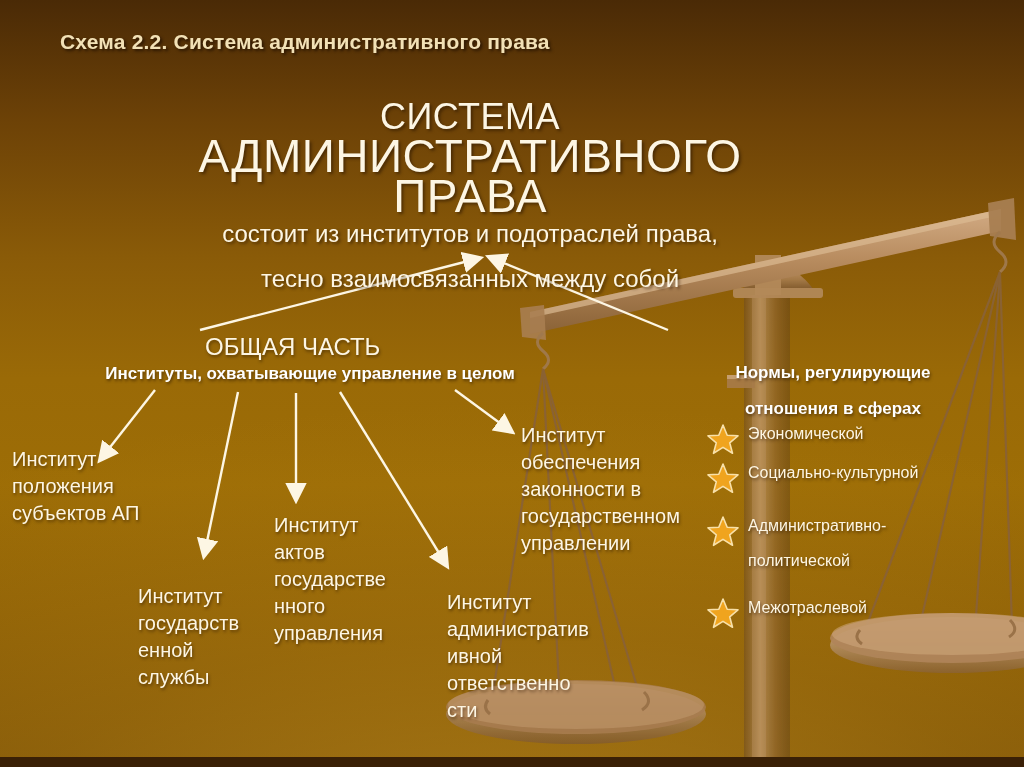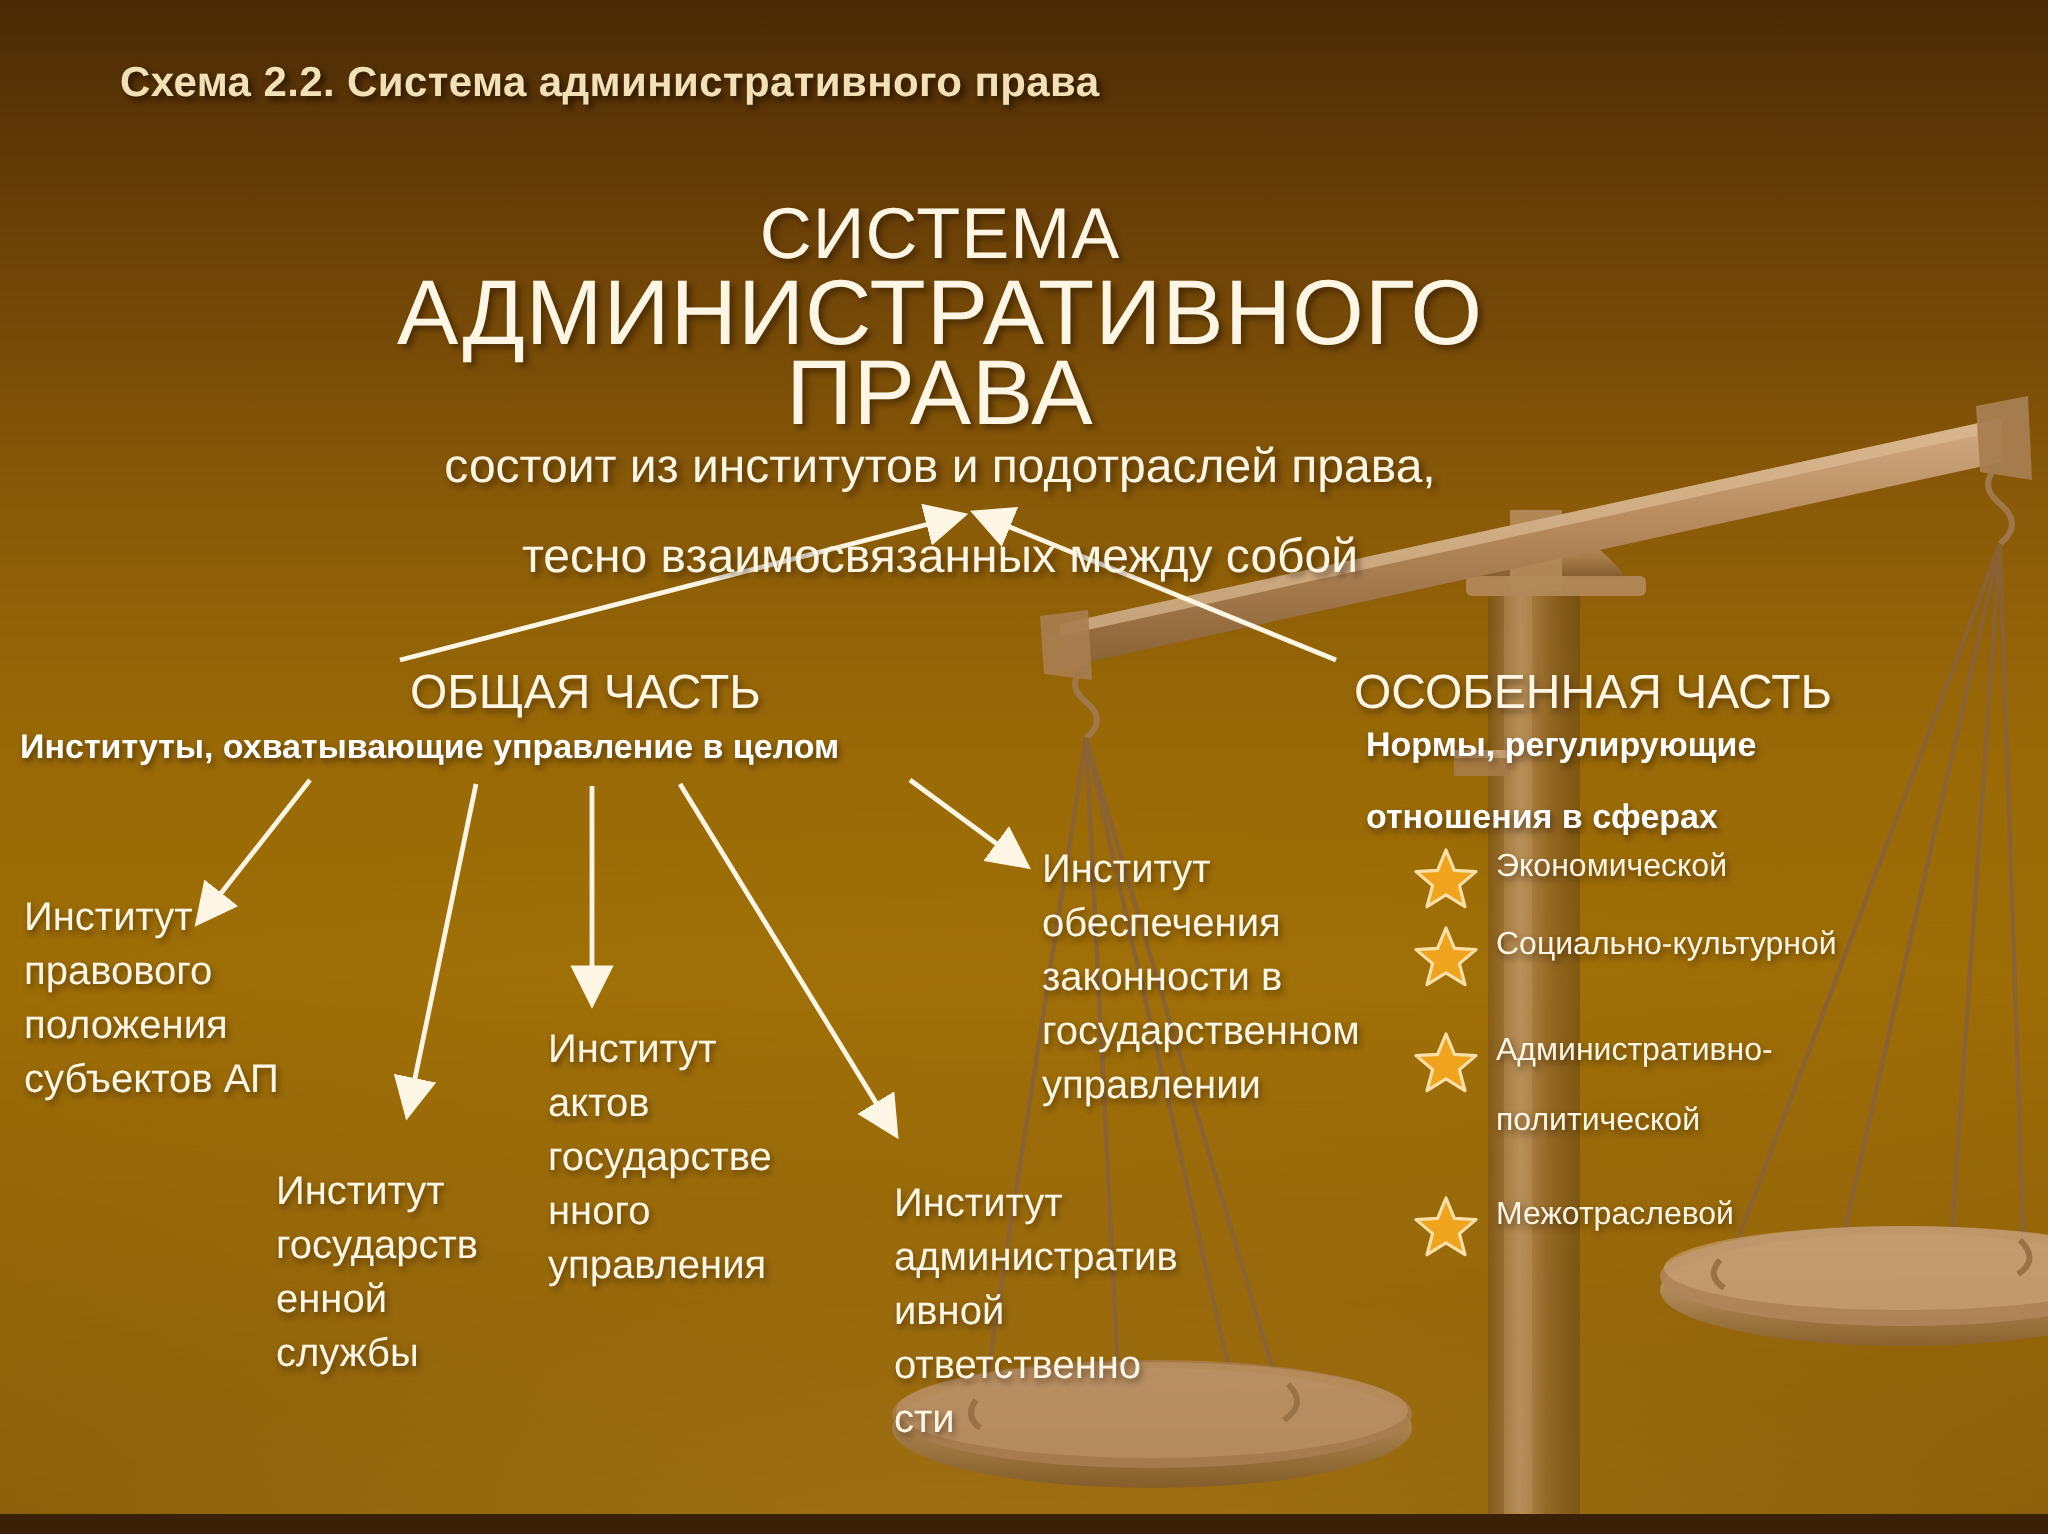--- a/index.html
+++ b/index.html
@@ -38,20 +38,21 @@
   .subtitle{font-size:24px;line-height:31px;margin-top:2px;color:#fdf6e4;}
 
   .branch-head{
     position:absolute;color:#fdf6e4;font-size:24px;line-height:25px;
     text-shadow:1px 2px 3px rgba(40,20,0,.5);
     text-align:center;
   }
   .branch-sub{
     position:absolute;color:#ffffff;font-size:17px;line-height:21px;font-weight:bold;
     text-shadow:1px 2px 3px rgba(40,20,0,.55);
+    text-align:center;
   }
 
   .leaf{
     position:absolute;color:#fdf6e4;font-size:20px;line-height:27px;
     text-shadow:1px 2px 3px rgba(40,20,0,.5);
   }
 
   .bullets{position:absolute;left:706px;top:420px;width:330px;}
   .bullet-row{display:flex;align-items:flex-start;margin-bottom:4px;}
   .star{flex:0 0 auto;width:34px;height:32px;margin-right:8px;margin-top:3px;}
@@ -168,27 +169,25 @@
   <div class="title-block">
     <div class="title-l1">СИСТЕМА</div>
     <div class="title-l2">АДМИНИСТРАТИВНОГО ПРАВА</div>
     <div class="subtitle">состоит из институтов и подотраслей права,</div>
     <div class="subtitle" style="margin-top:14px">тесно взаимосвязанных между собой</div>
   </div>
 
   <div class="branch-head" style="left:205px;top:334px;">ОБЩАЯ ЧАСТЬ</div>
   <div class="branch-sub" style="left:10px;top:363px;width:600px;">Институты, охватывающие управление в целом</div>
 
-  <div class="branch-head" style="left:677px;top:334px;">ОСОБЕННАЯ ЧАСТЬ</div>
   <div class="branch-sub" style="left:683px;top:362px;width:300px;">Нормы, регулирующие</div>
   <div class="branch-sub" style="left:683px;top:398px;width:300px;">отношения в сферах</div>
 
   <div class="leaf" style="left:12px;top:446px;width:180px;">
     <div>Институт</div>
-    <div>правового</div>
     <div>положения</div>
     <div>субъектов АП</div>
   </div>
 
   <div class="leaf" style="left:138px;top:583px;width:150px;">
     <div>Институт</div>
     <div>государств</div>
     <div>енной</div>
     <div>службы</div>
   </div>

